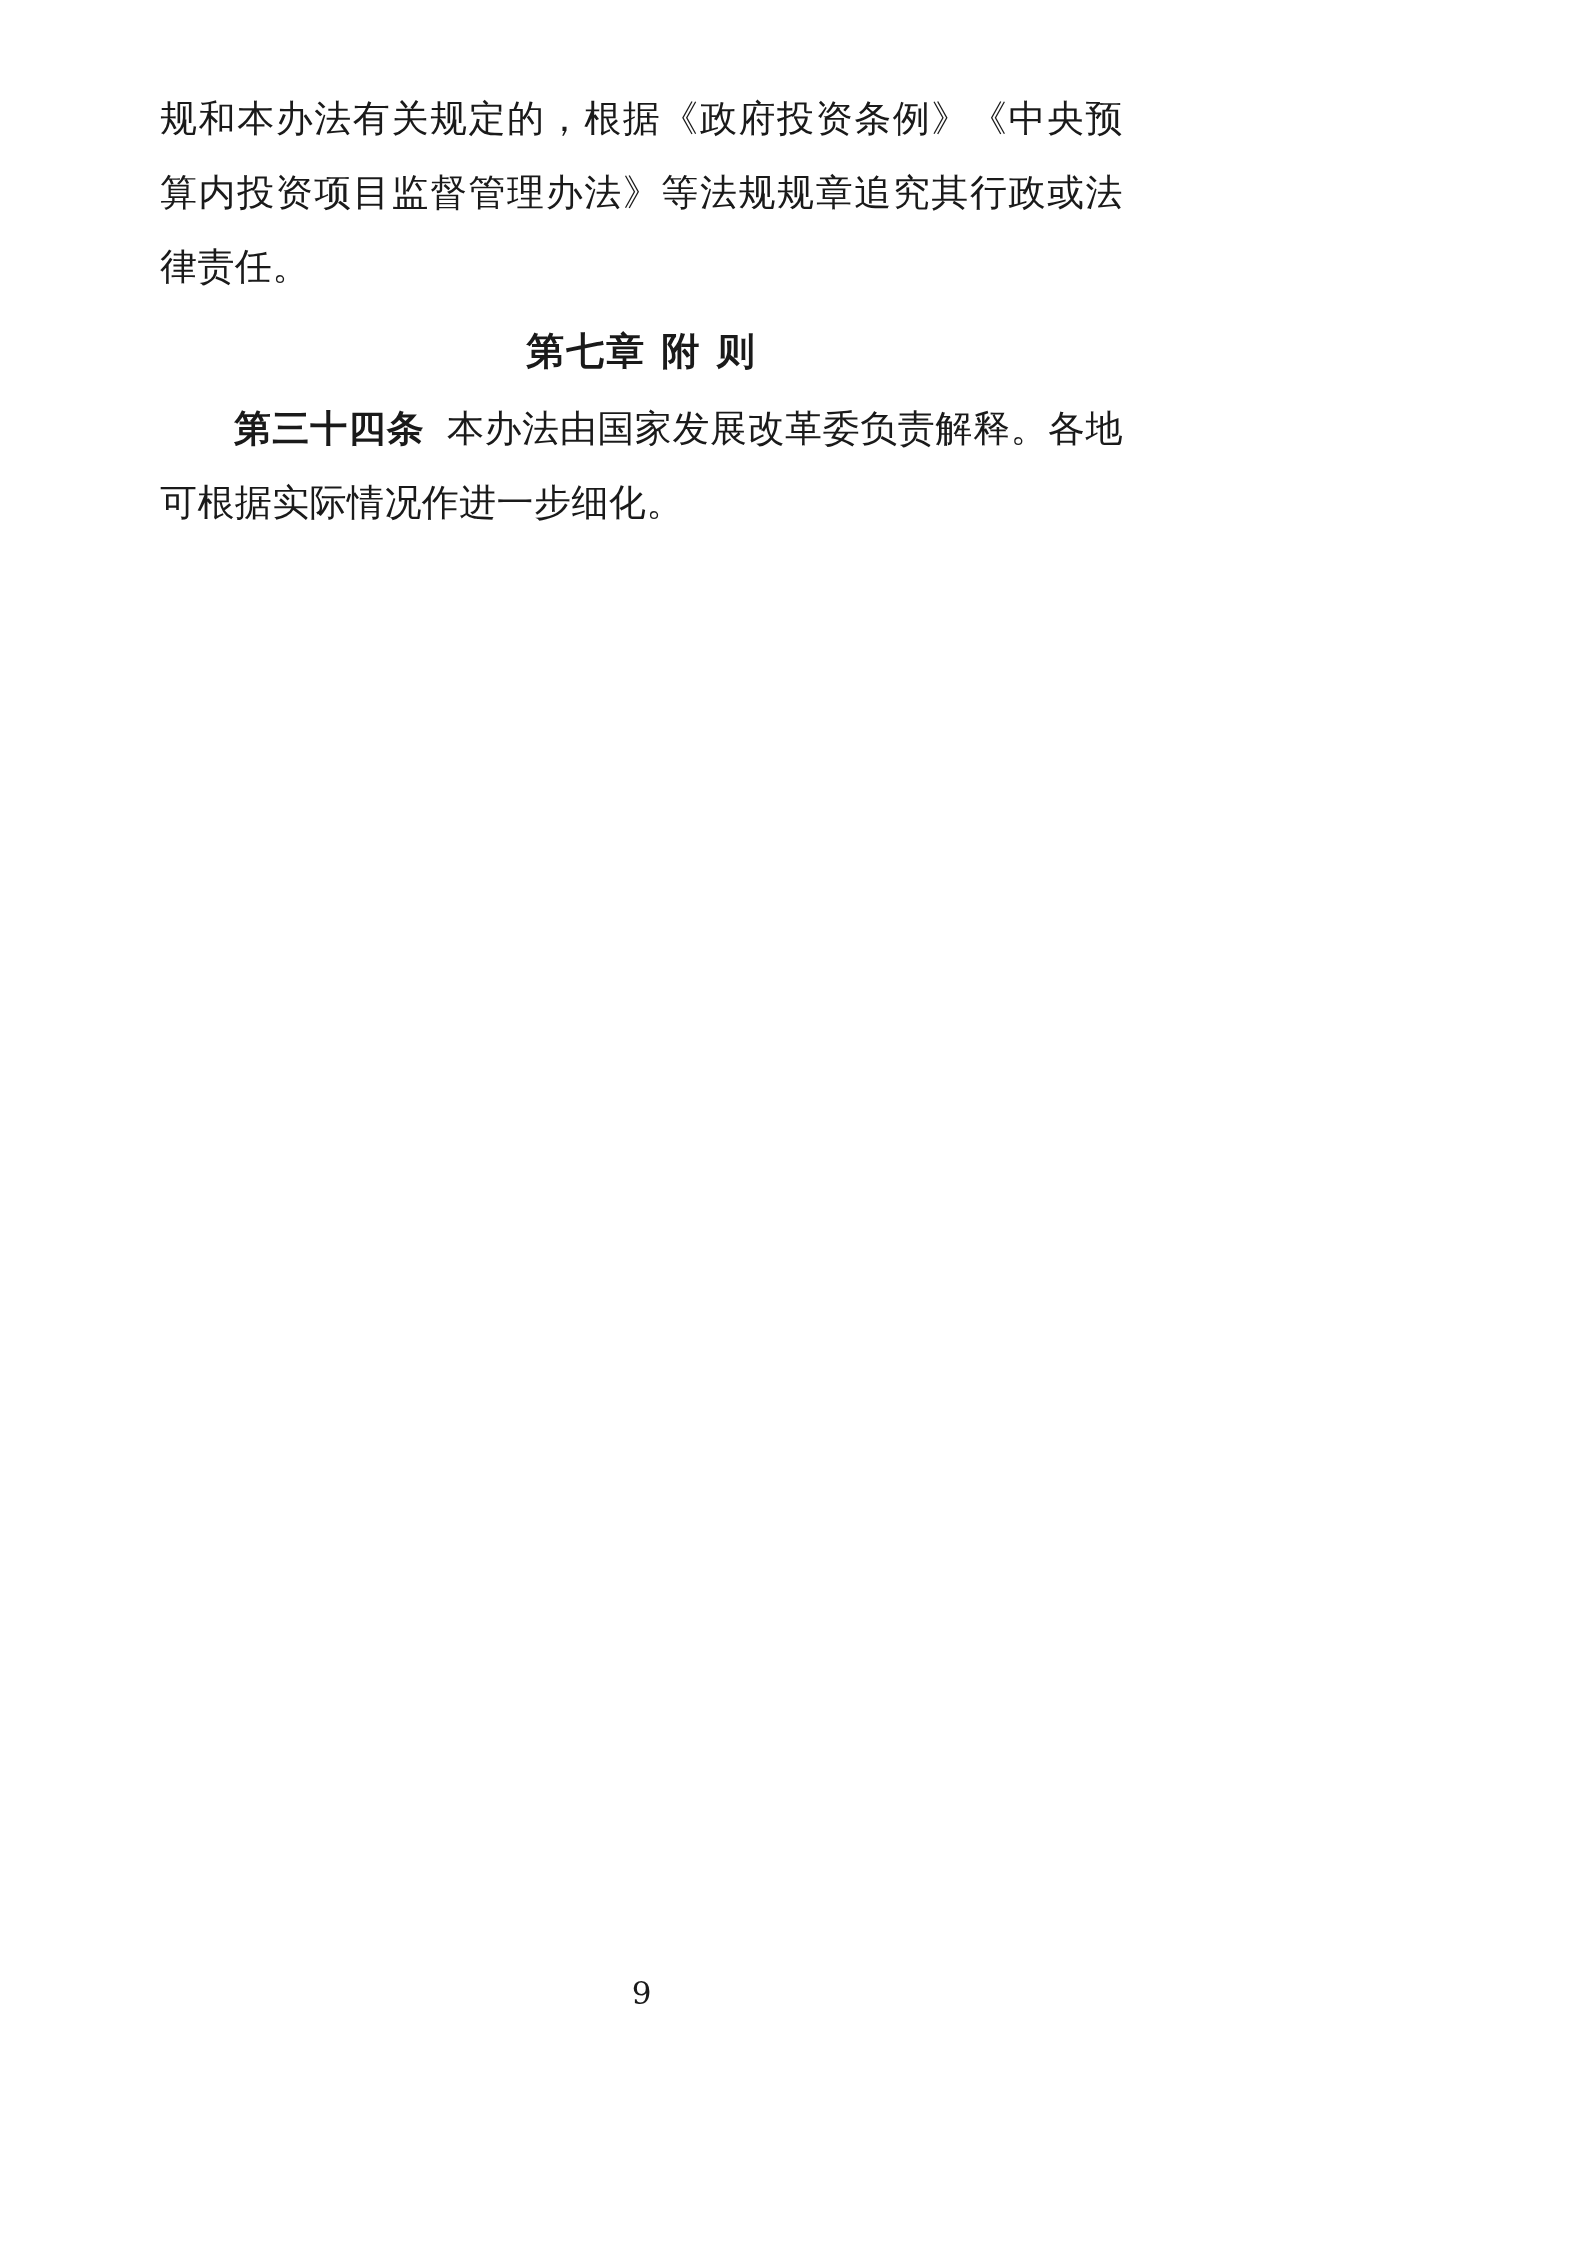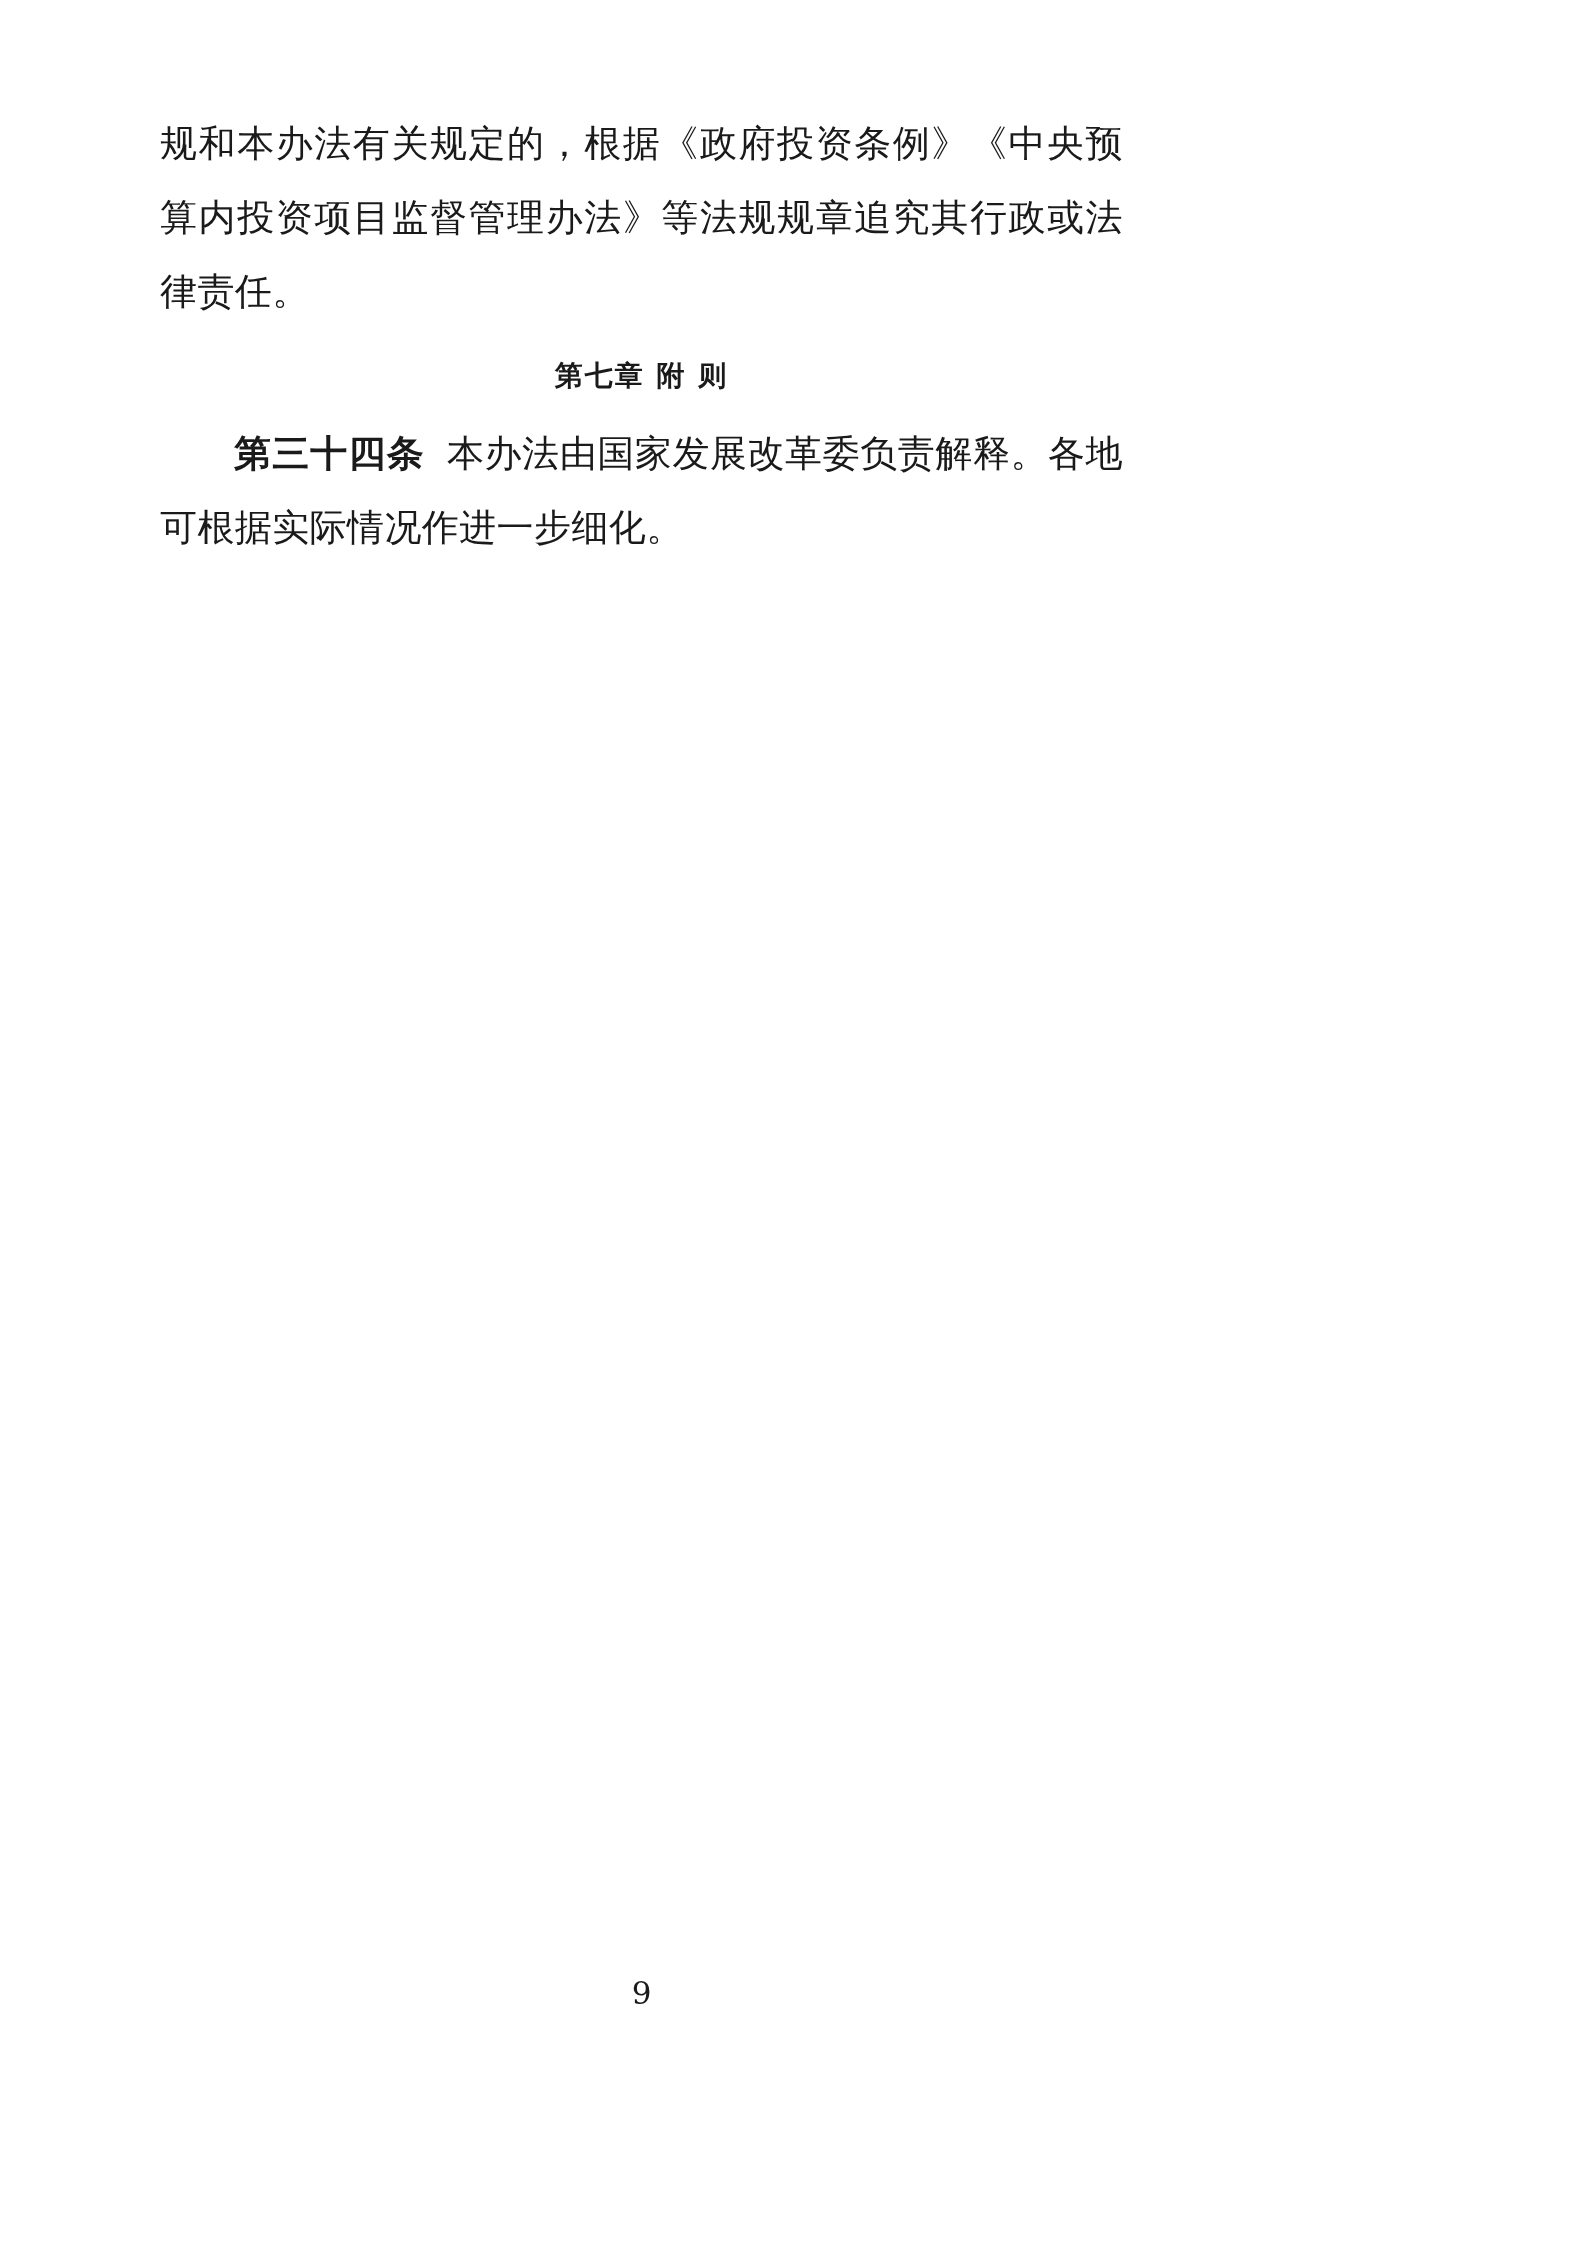--- a/index.html
+++ b/index.html
@@ -13,38 +13,38 @@
     position: relative;
     font-family: "DejaVu Serif", "Liberation Serif", serif;
     color: #1a1a1a;
   }
   .page {
     position: absolute;
     left: 0; top: 0;
     width: 1283px;
     height: 2245px;
     box-sizing: border-box;
-    padding: 107px 160px 0 160px;
+    padding: 82px 160px 0 160px;
   }
   .body-text {
     font-size: 37px;
     line-height: 74px;
     text-align: justify;
     text-justify: inter-ideograph;
     letter-spacing: 0.4px;
   }
   .para {
     margin: 0;
     text-indent: 0;
   }
   .para.indent {
     text-indent: 74px;
   }
   .chapter-heading {
-    font-size: 28px;
+    font-size: 38px;
     font-weight: bold;
     text-align: center;
     line-height: 74px;
     margin: 10px 0 4px 0;
     letter-spacing: 2px;
   }
   .article-label {
     font-weight: bold;
     letter-spacing: 1px;
     font-family: Liberation Serif, serif;

